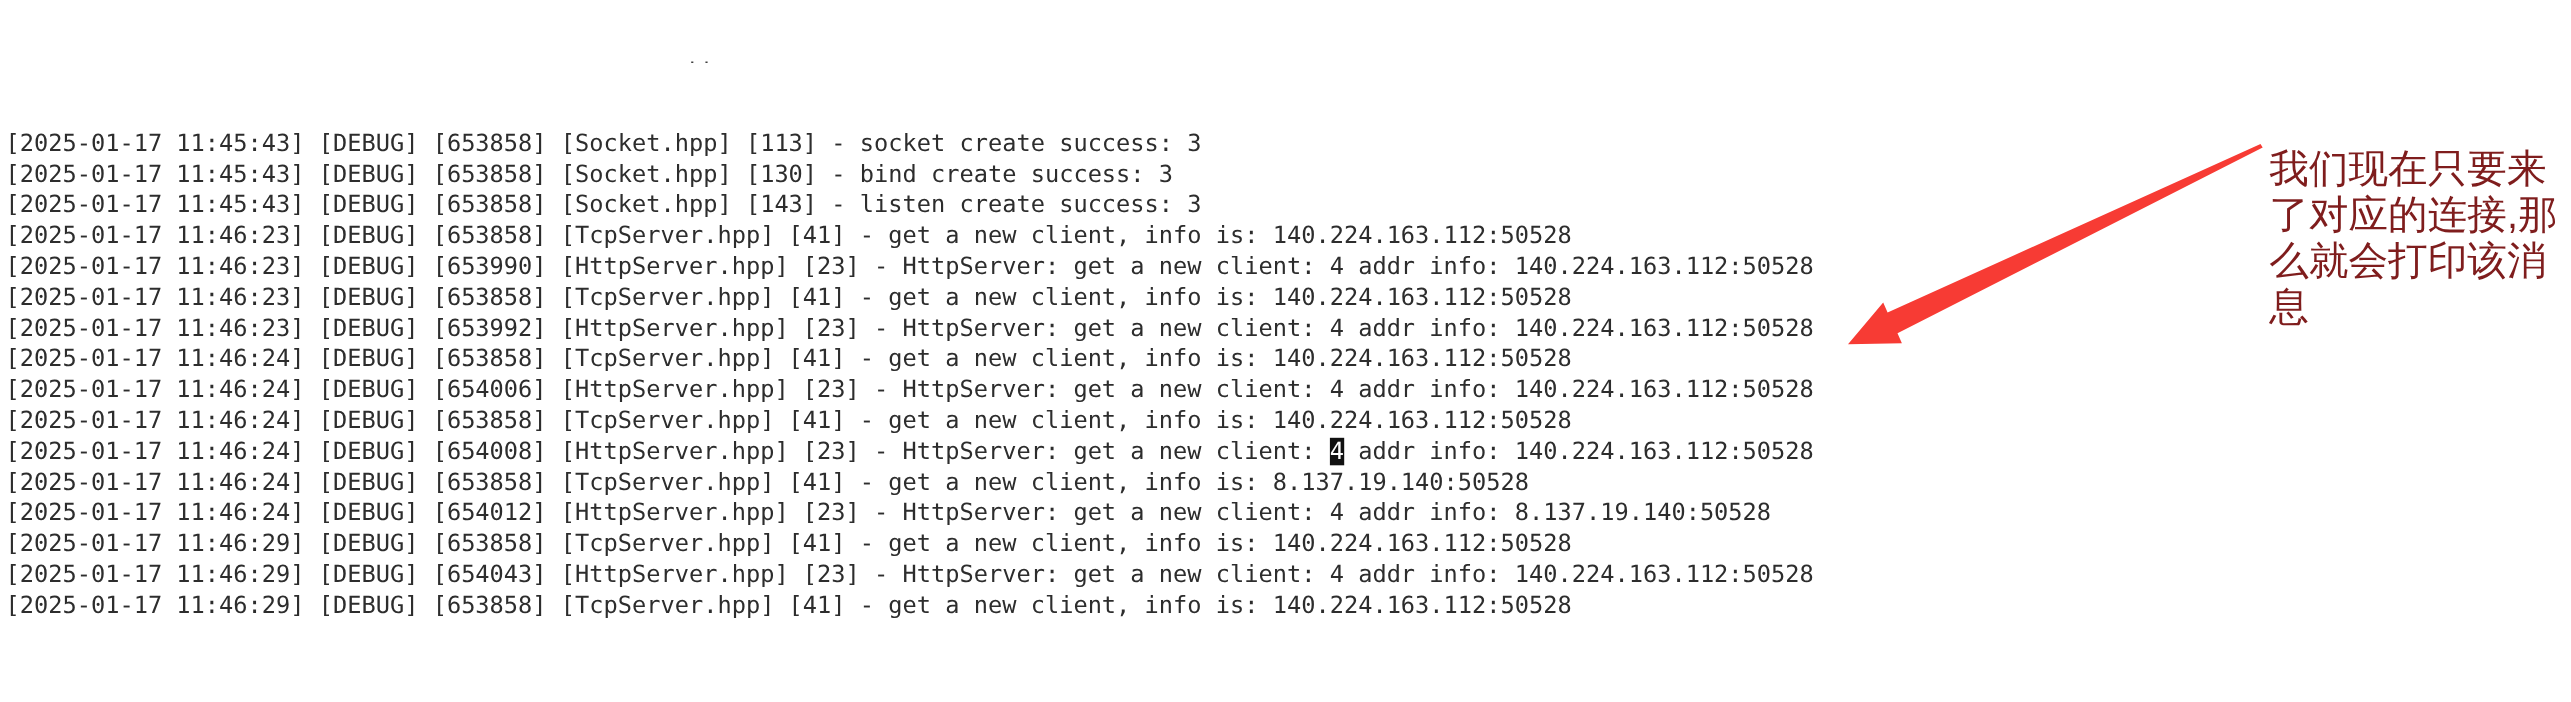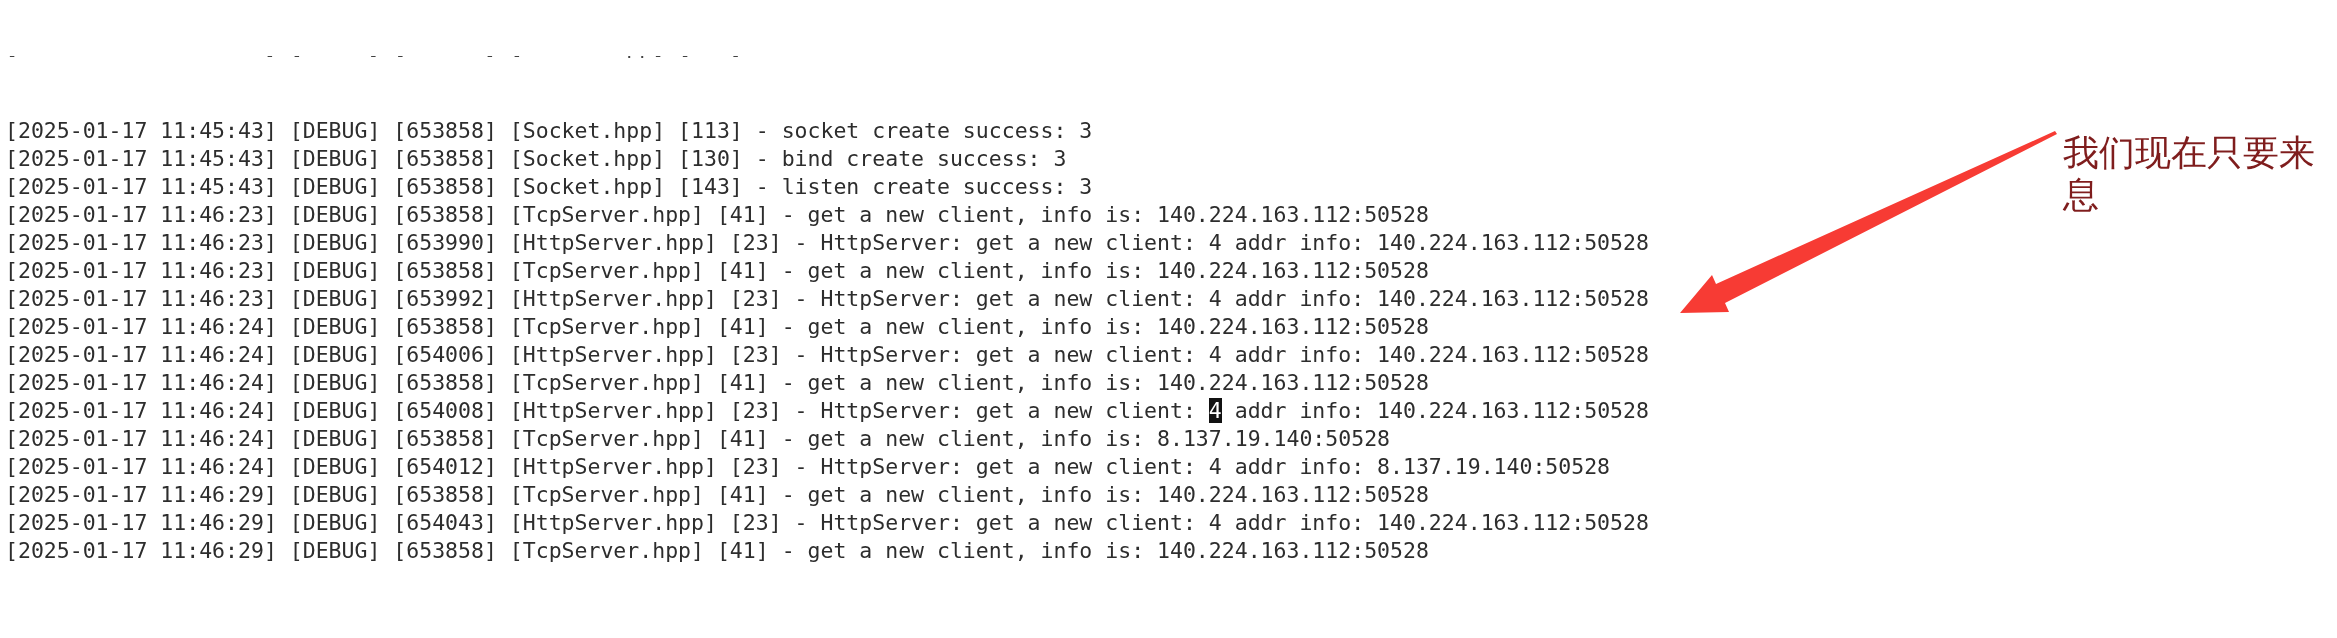--- a/index.html
+++ b/index.html
@@ -60,14 +60,16 @@
   <div id="log"><div class="line">[2025-01-17 11:45:43] [DEBUG] [653858] [Socket.hpp] [113] - socket create success: 3</div><div class="line">[2025-01-17 11:45:43] [DEBUG] [653858] [Socket.hpp] [130] - bind create success: 3</div><div class="line">[2025-01-17 11:45:43] [DEBUG] [653858] [Socket.hpp] [143] - listen create success: 3</div><div class="line">[2025-01-17 11:46:23] [DEBUG] [653858] [TcpServer.hpp] [41] - get a new client, info is: 140.224.163.112:50528</div><div class="line">[2025-01-17 11:46:23] [DEBUG] [653990] [HttpServer.hpp] [23] - HttpServer: get a new client: 4 addr info: 140.224.163.112:50528</div><div class="line">[2025-01-17 11:46:23] [DEBUG] [653858] [TcpServer.hpp] [41] - get a new client, info is: 140.224.163.112:50528</div><div class="line">[2025-01-17 11:46:23] [DEBUG] [653992] [HttpServer.hpp] [23] - HttpServer: get a new client: 4 addr info: 140.224.163.112:50528</div><div class="line">[2025-01-17 11:46:24] [DEBUG] [653858] [TcpServer.hpp] [41] - get a new client, info is: 140.224.163.112:50528</div><div class="line">[2025-01-17 11:46:24] [DEBUG] [654006] [HttpServer.hpp] [23] - HttpServer: get a new client: 4 addr info: 140.224.163.112:50528</div><div class="line">[2025-01-17 11:46:24] [DEBUG] [653858] [TcpServer.hpp] [41] - get a new client, info is: 140.224.163.112:50528</div><div class="line"><span>[2025-01-17 11:46:24] [DEBUG] [654008] [HttpServer.hpp] [23] - HttpServer: get a new client: </span><span class="hl">4</span><span> addr info: 140.224.163.112:50528</span></div><div class="line">[2025-01-17 11:46:24] [DEBUG] [653858] [TcpServer.hpp] [41] - get a new client, info is: 8.137.19.140:50528</div><div class="line">[2025-01-17 11:46:24] [DEBUG] [654012] [HttpServer.hpp] [23] - HttpServer: get a new client: 4 addr info: 8.137.19.140:50528</div><div class="line">[2025-01-17 11:46:29] [DEBUG] [653858] [TcpServer.hpp] [41] - get a new client, info is: 140.224.163.112:50528</div><div class="line">[2025-01-17 11:46:29] [DEBUG] [654043] [HttpServer.hpp] [23] - HttpServer: get a new client: 4 addr info: 140.224.163.112:50528</div><div class="line">[2025-01-17 11:46:29] [DEBUG] [653858] [TcpServer.hpp] [41] - get a new client, info is: 140.224.163.112:50528</div></div>
   
 </div>
 
 <svg class="arrow-overlay" viewBox="0 0 2337 638" xmlns="http://www.w3.org/2000/svg">
   <polygon points="2055,131 1716,284 1712,275 1680,313 1729,312 1725,303 2057,134" fill="#f73b34"></polygon>
 </svg>
 
 <div class="annotation">
   <div>我们现在只要来</div>
+  <div>了对应的连接,那</div>
+  <div>么就会打印该消</div>
   <div>息</div>
 </div>
 
 </body></html>

